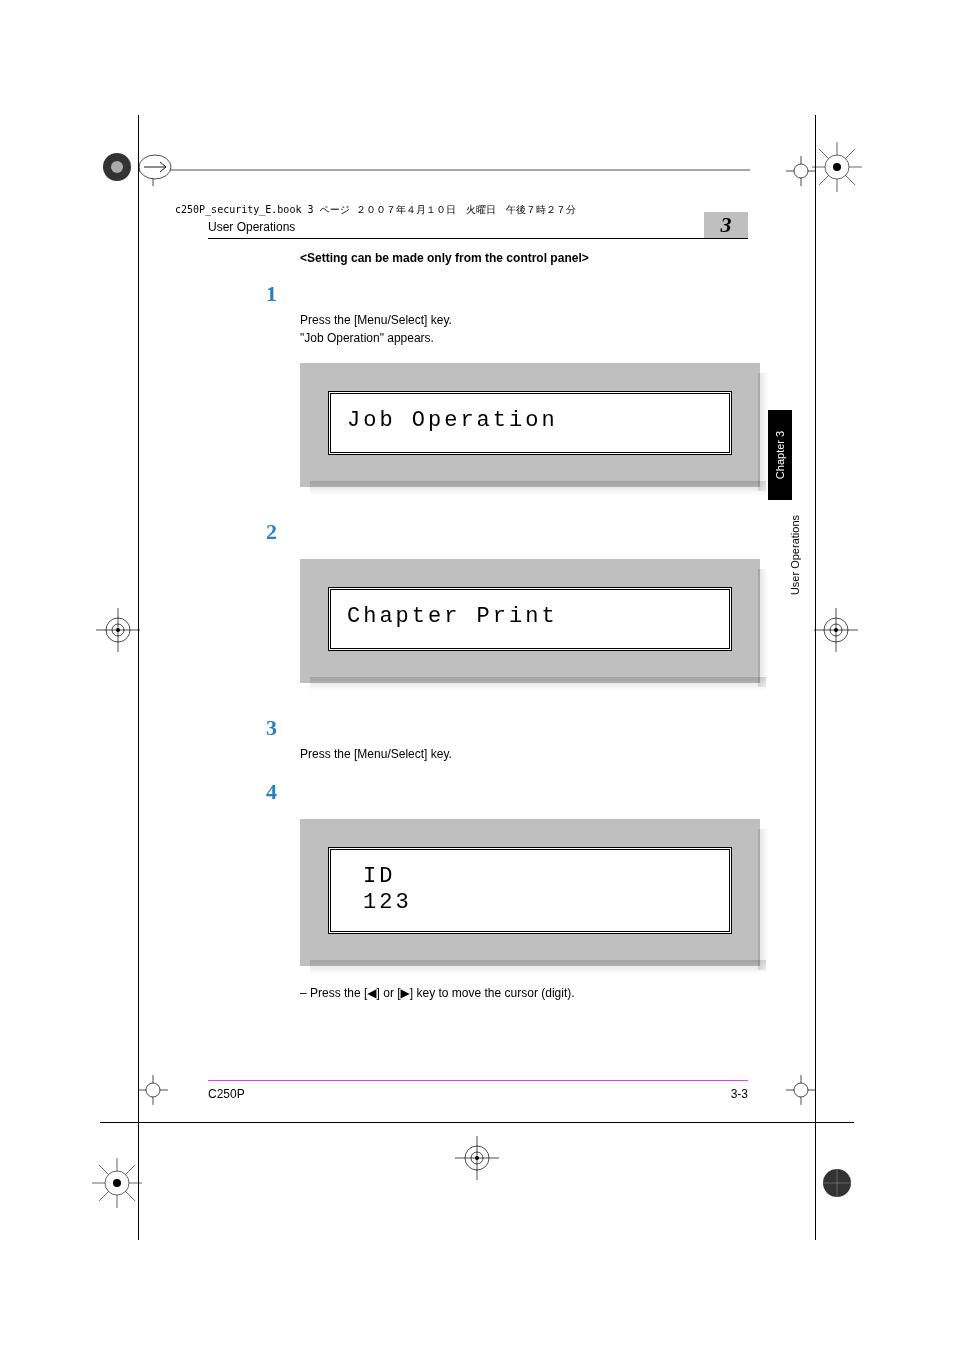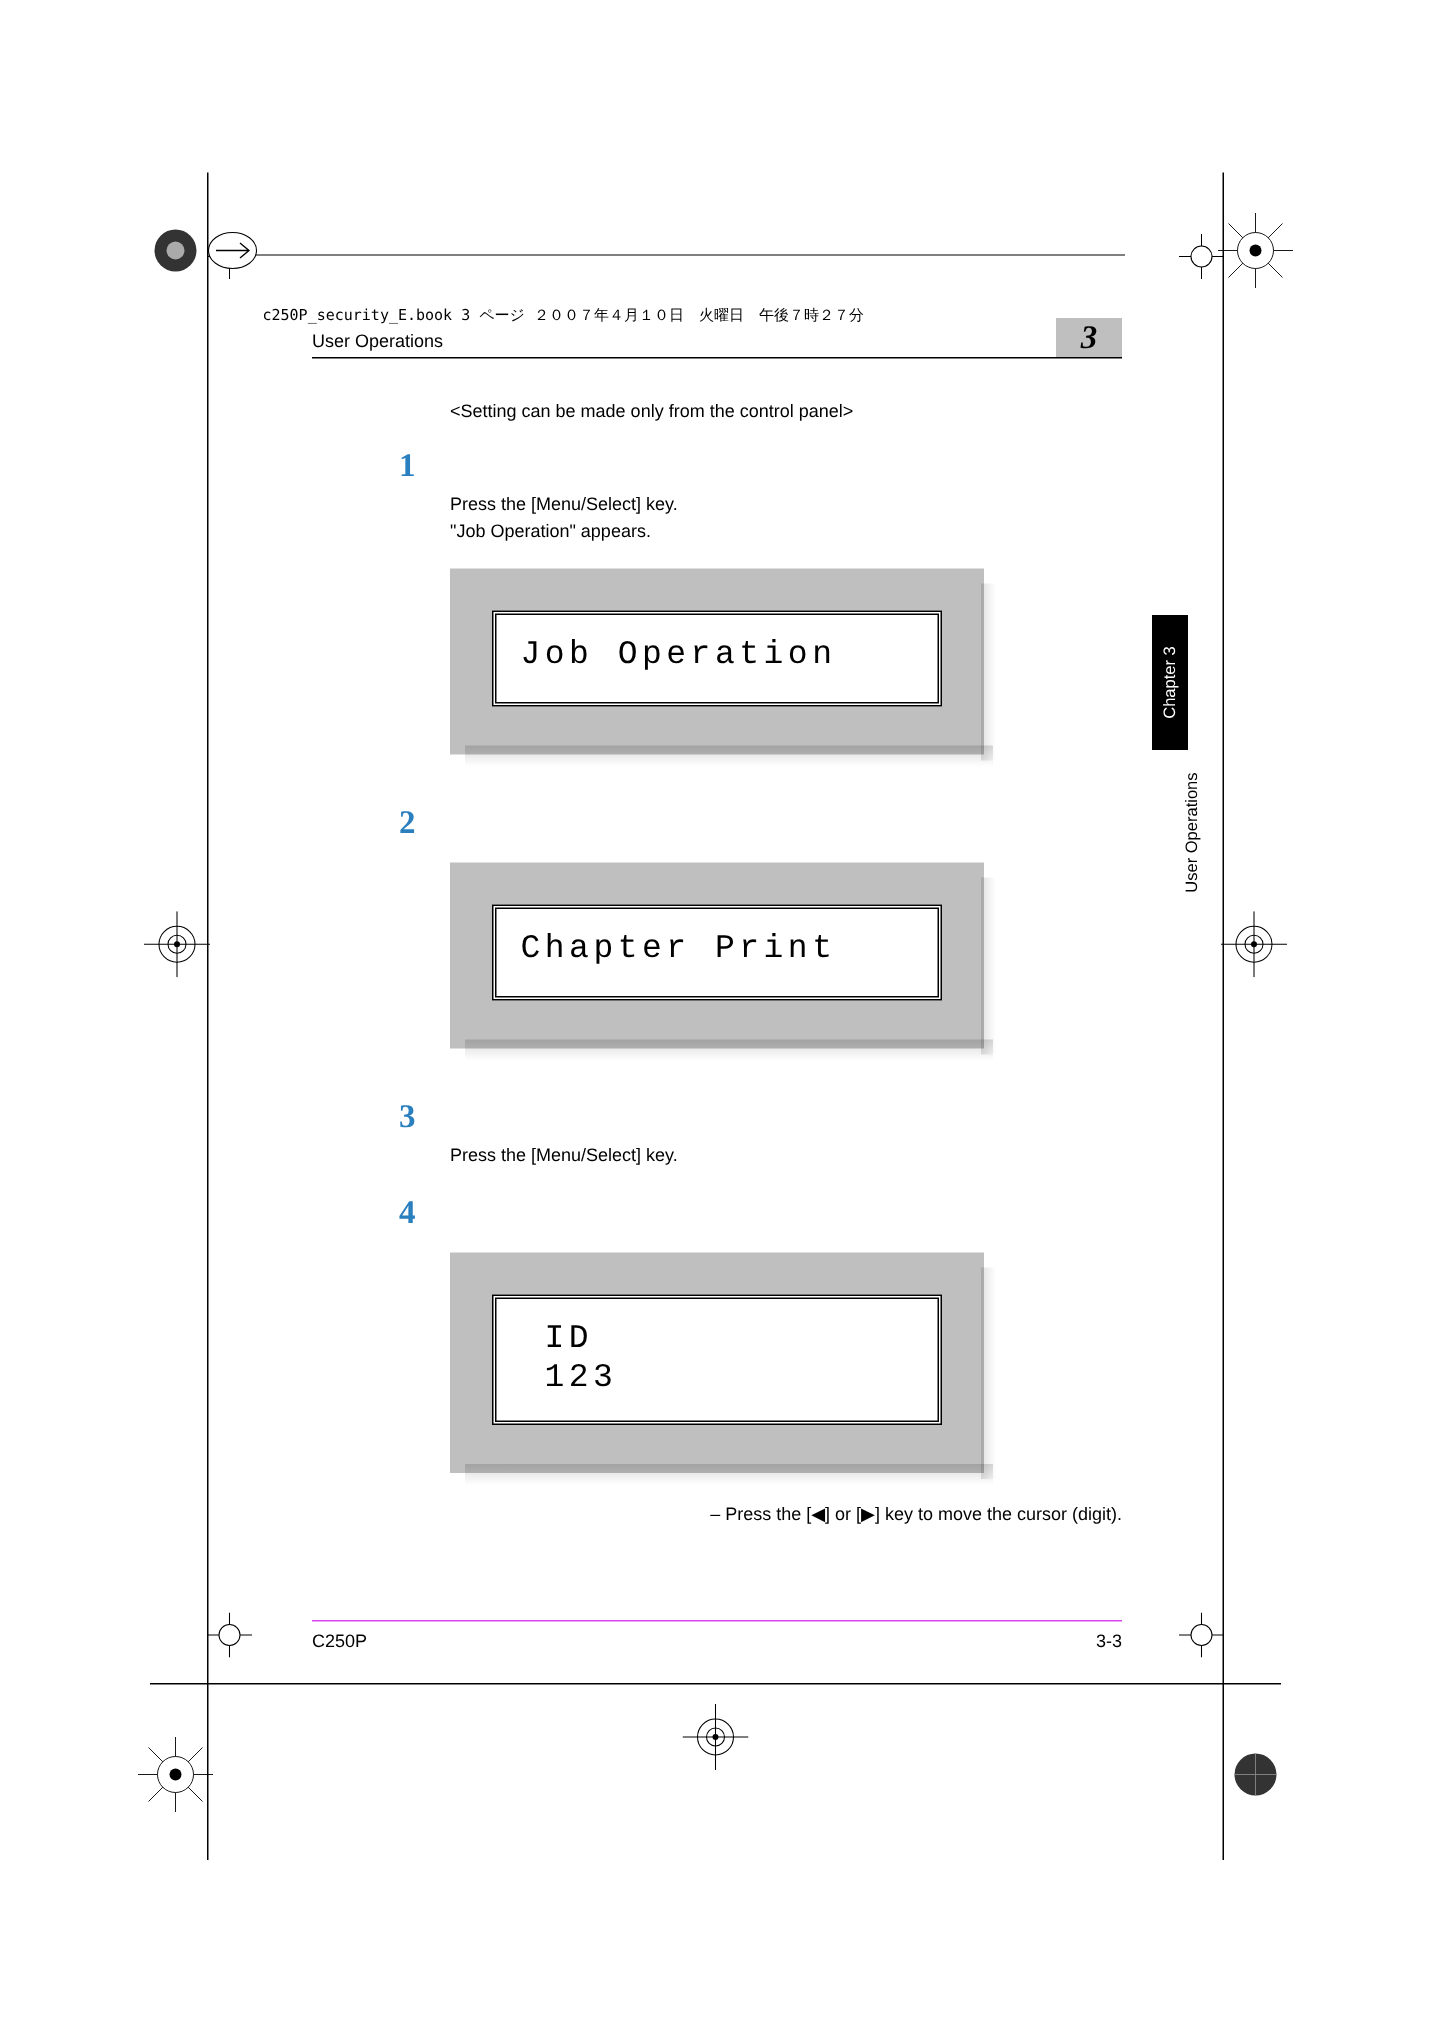--- a/index.html
+++ b/index.html
@@ -85,24 +85,24 @@
     display: flex; align-items: center; justify-content: center;
     font-family: Georgia, "Times New Roman", serif;
     font-size: 22px;
     font-weight: bold;
     font-style: italic;
     color: #000;
     margin-bottom: -4px;
   }
 
   .subhead {
-    margin-top: 28px;
+    margin-top: 12px;
     margin-left: 92px;
     font-size: 12px;
-    font-weight: normal;
+    font-weight: bold;
   }
 
   .step { display: flex; margin-top: 18px; }
   .step .num {
     width: 92px;
     font-family: Georgia, "Times New Roman", serif;
     font-size: 22px;
     color: #2a7fbf;
     font-weight: bold;
     text-align: left;
@@ -112,21 +112,21 @@
   .step .body {
     flex: 1;
     font-size: 12px;
     line-height: 1.5;
     margin-top: 28px;
   }
 
   .lcd-wrap {
     margin-top: 16px;
     margin-left: 92px;
-    width: 356px;
+    width: 460px;
   }
   .lcd-outer {
     background: #bfbfbf;
     padding: 28px 28px 32px 28px;
     position: relative;
   }
   .lcd-outer::after { 
     content: "";
     position: absolute;
     left: 10px; right: -6px; bottom: -8px;
@@ -183,23 +183,22 @@
     top: 1080px;
     border-top: 1px solid #d946ef;
     display: flex; justify-content: space-between;
     font-size: 12px;
     padding-top: 6px;
   }
 
   
   .subnote {
     margin-top: 20px;
-    margin-left: 56px;
-    font-size: 12px;
-    text-align: right;
+    margin-left: 92px;
+    font-size: 12px;
   }
 
   .tri { font-family: Arial, sans-serif; }
 
 </style>
 </head>
 <body>
 
 <div class="regmark" style="left:92px; top:142px;">
   <svg width="50" height="50" viewBox="0 0 50 50">

